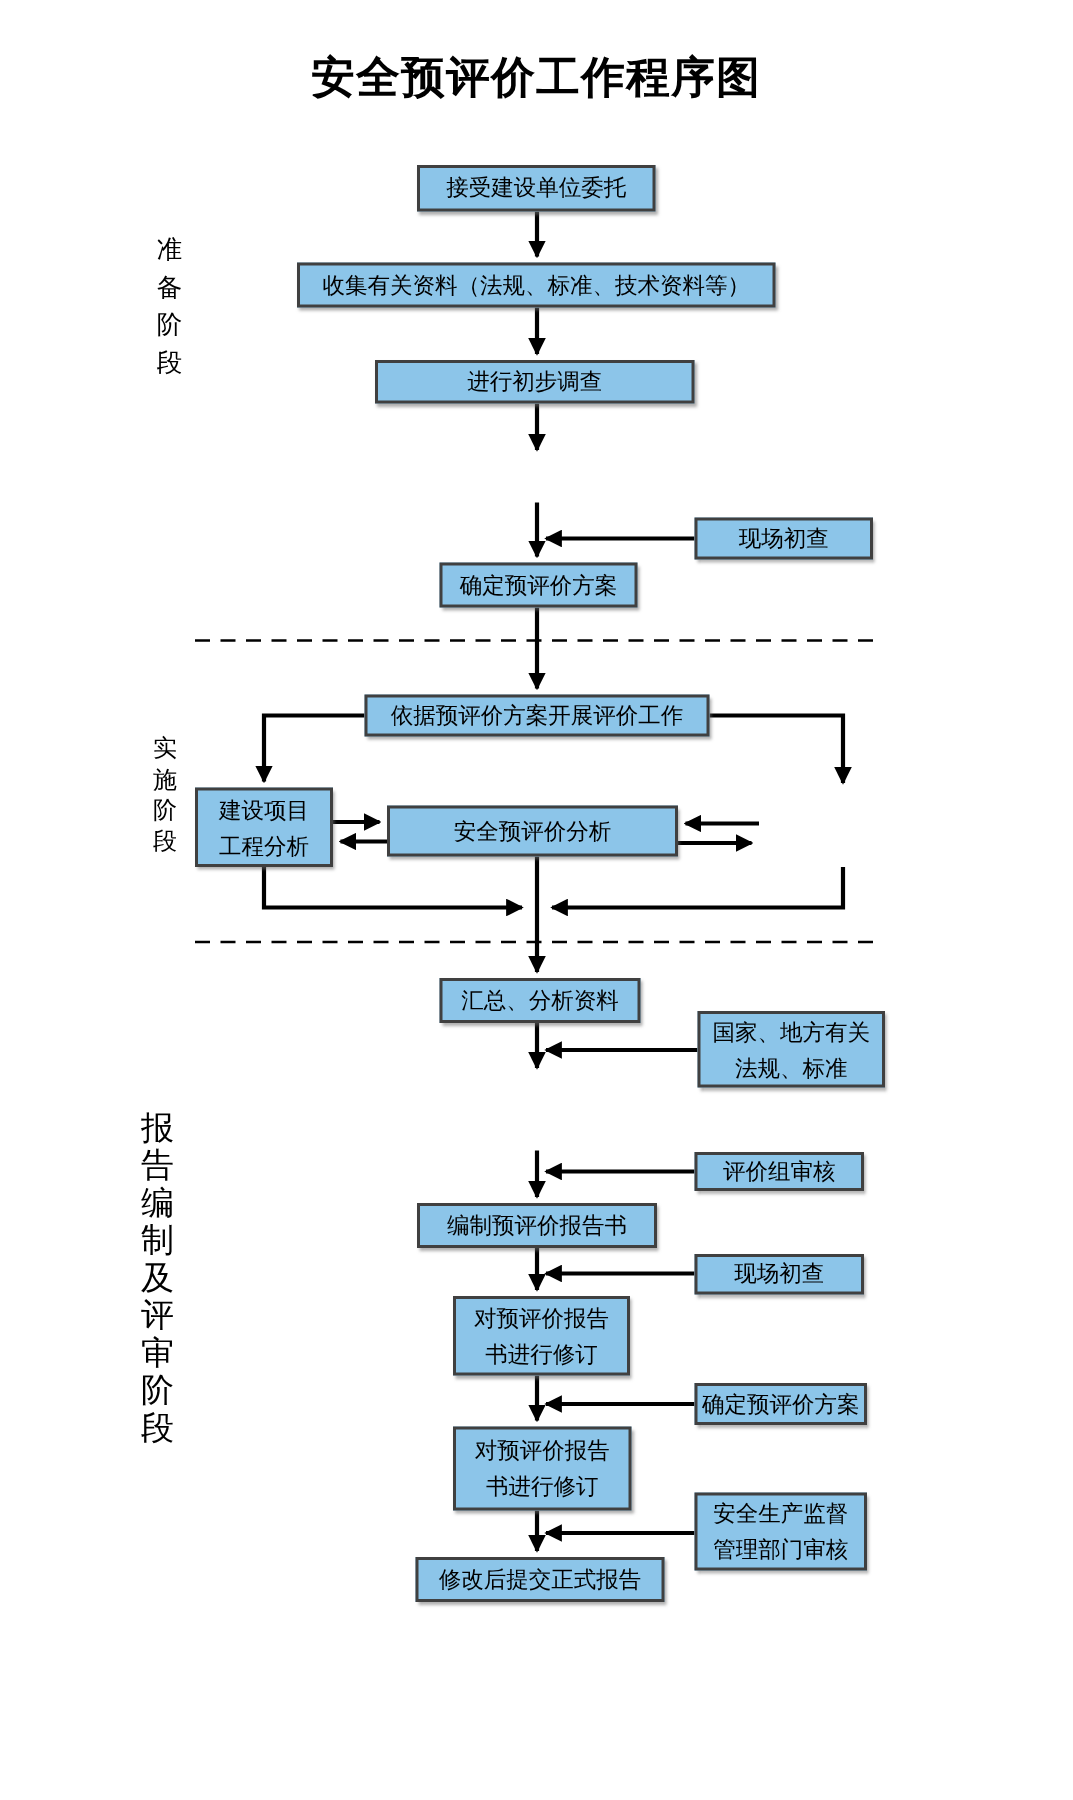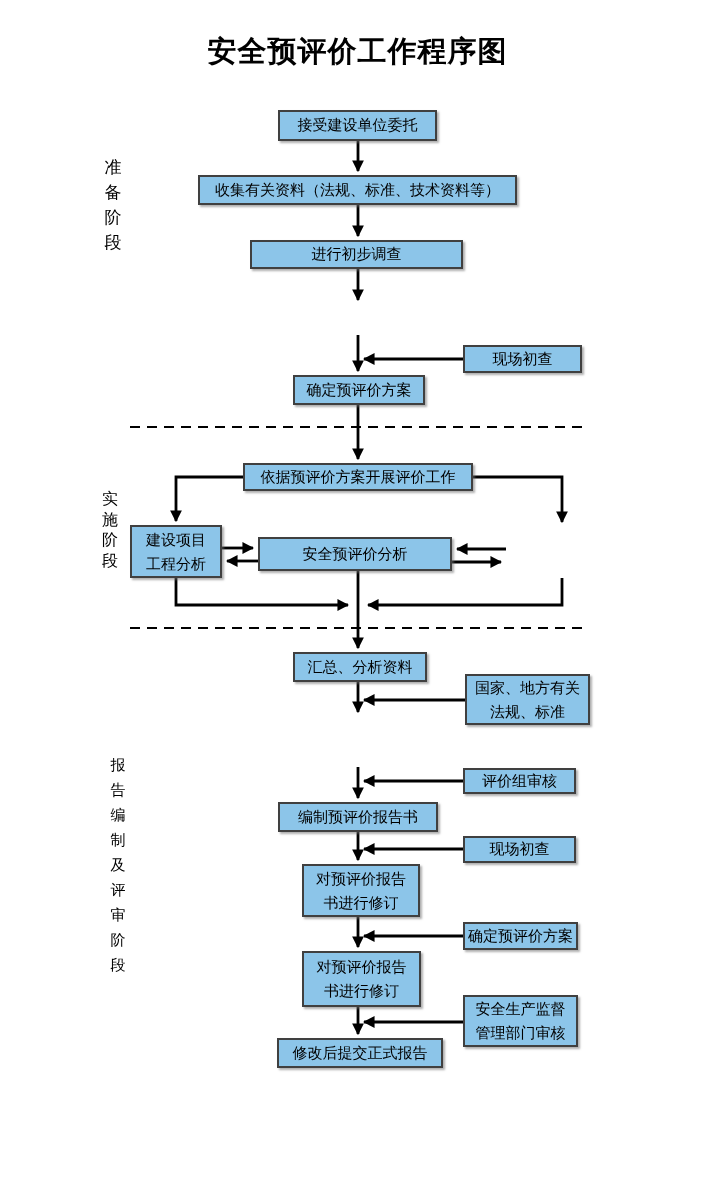--- a/index.html
+++ b/index.html
@@ -19,21 +19,21 @@
           box-shadow:1.5px 2px 2px rgba(110,110,110,0.55);
           display:flex; align-items:center; justify-content:center; }
   .node-text { font-size:15px; line-height:19px; text-align:center; color:var(--text,#000);
                white-space:pre-line; }
   .node.two-line .node-text { line-height:24px; }
 
   .stage { position:absolute; width:22px; text-align:center; word-break:break-all;
            color:var(--text,#000); }
   .stage-prep   { left:102px; top:155px; font-size:17px; line-height:25px; }
   .stage-impl   { left:99px;  top:489px; font-size:16px; line-height:20.5px; }
-  .stage-report { left:107px; top:740px; font-size:15px; line-height:25px;margin-top:13px; }
+  .stage-report { left:94px; top:740px; font-size:22px; line-height:25px; }
 </style>
 </head>
 <body>
 
 <div class="canvas">
 
   <div class="title">安全预评价工作程序图</div>
 
   <svg class="wires" viewBox="0 0 715 1200">
     <defs>

